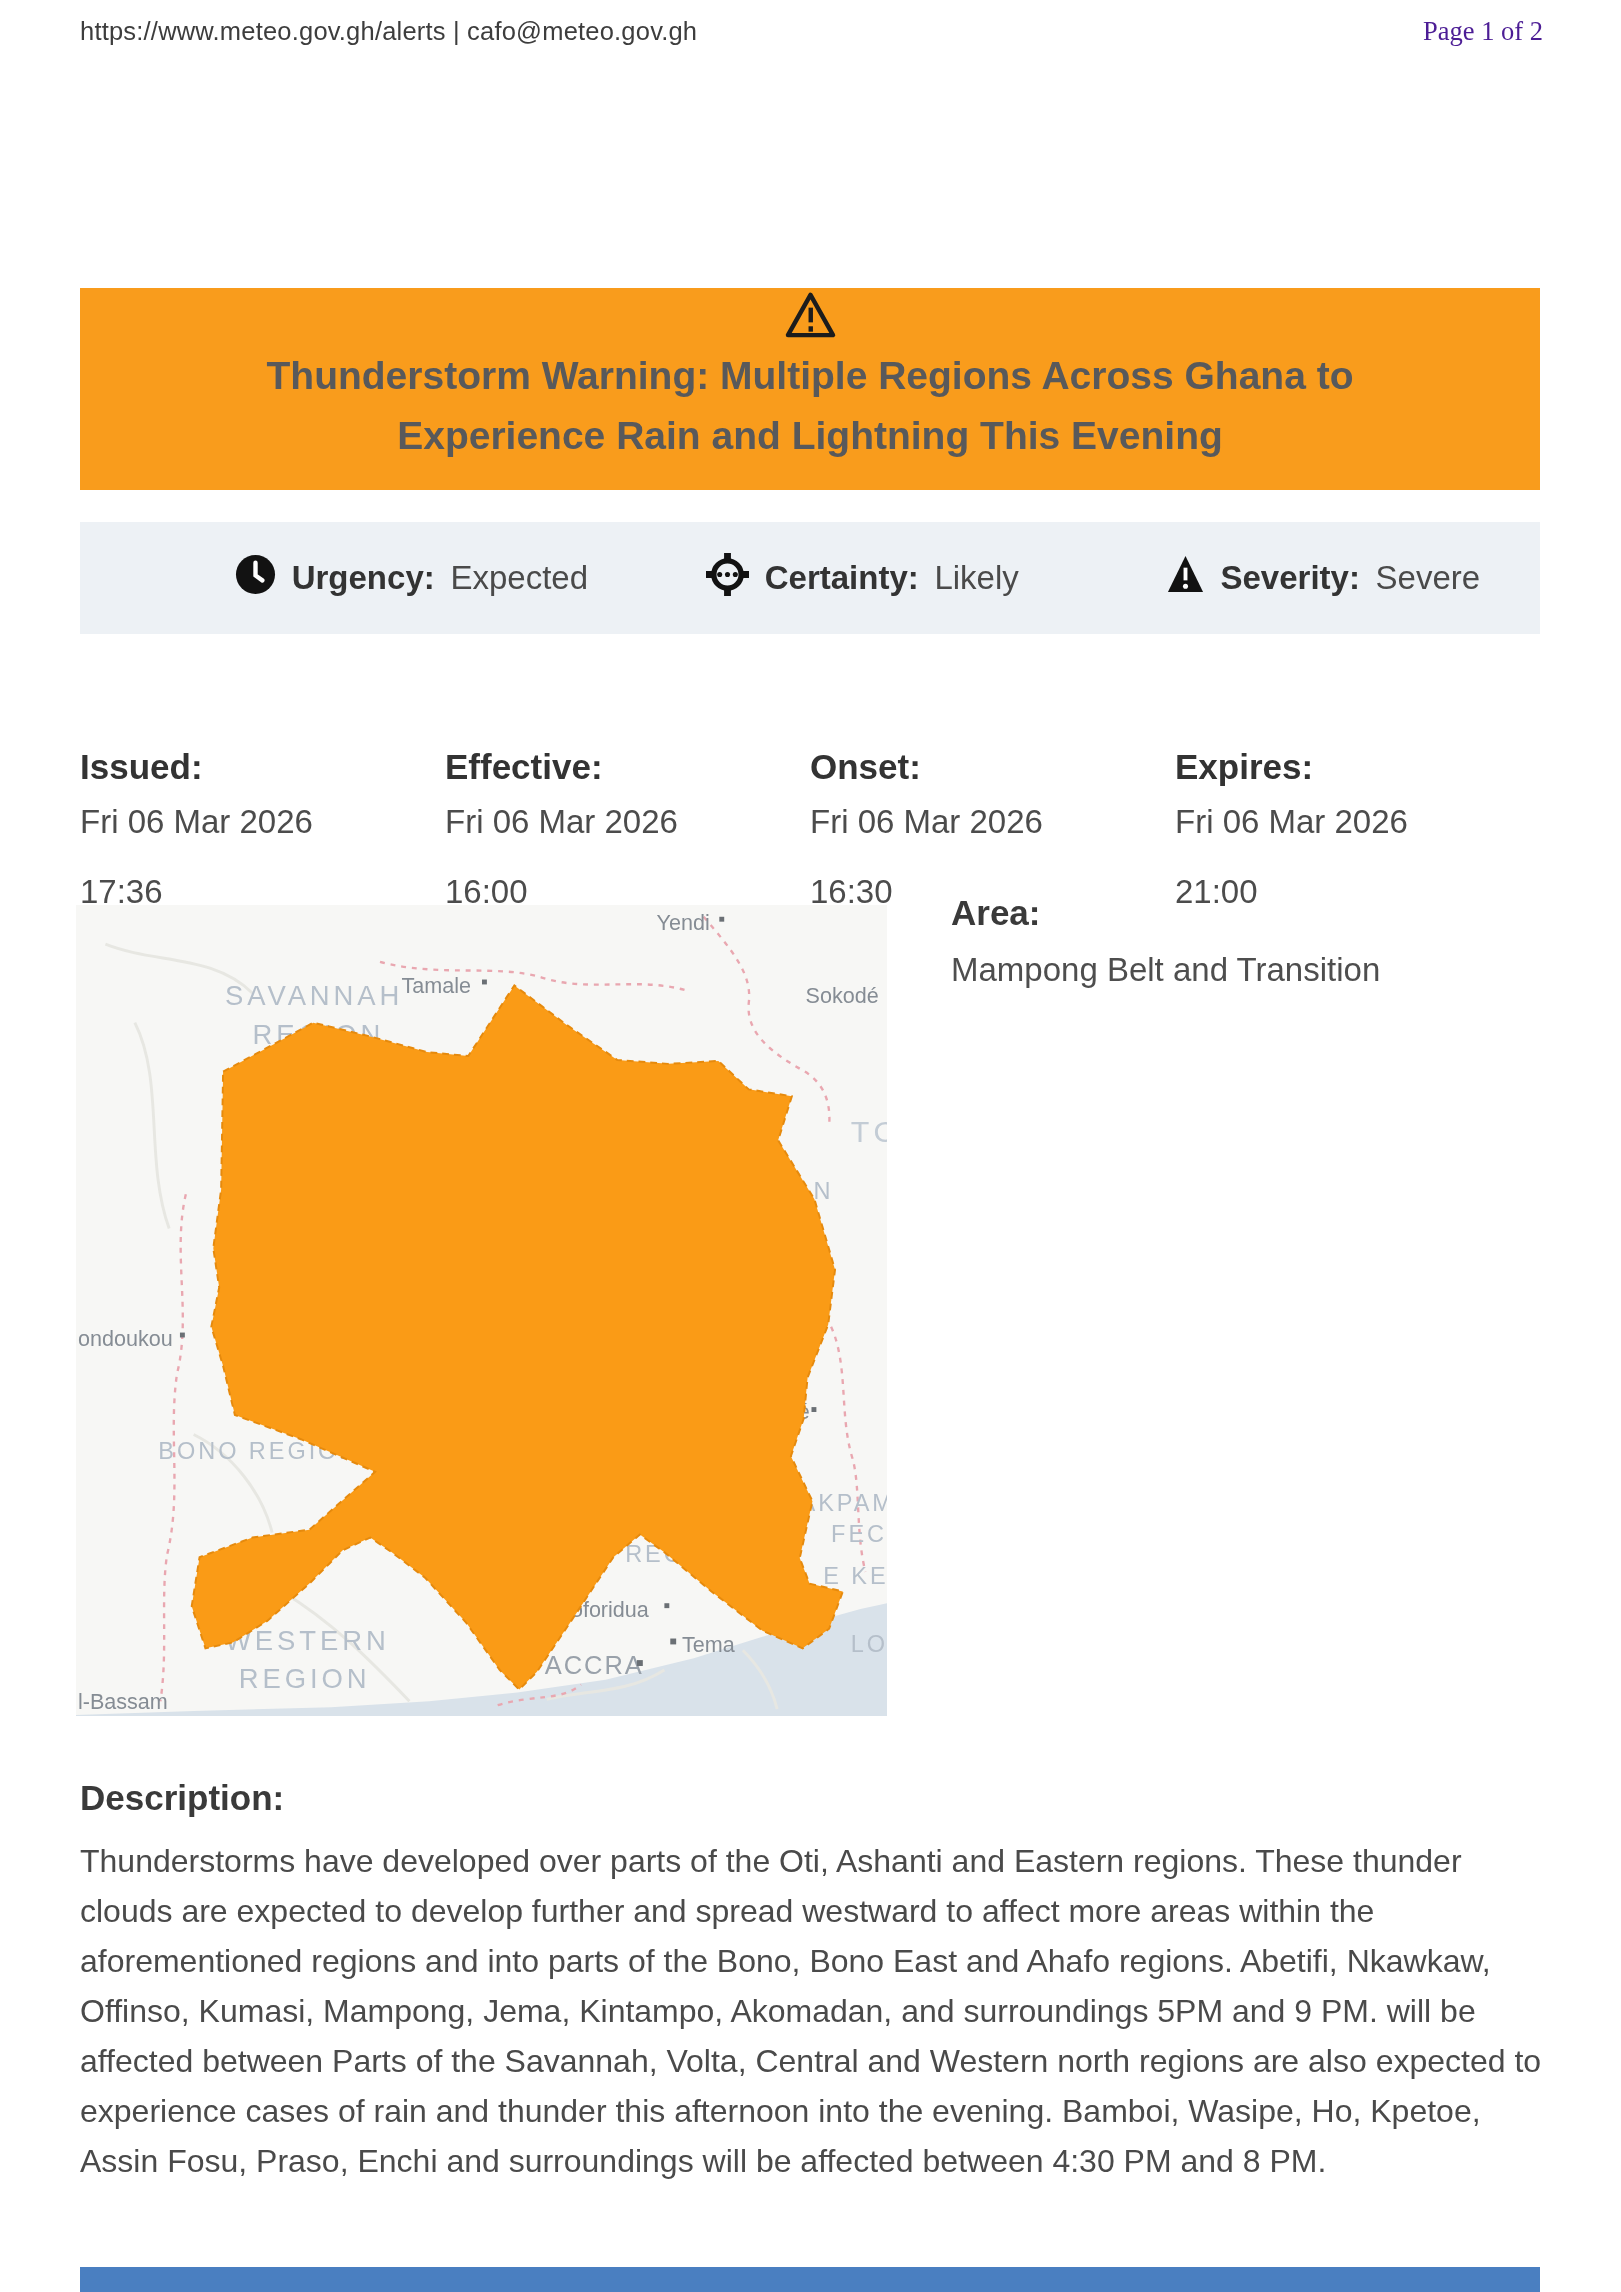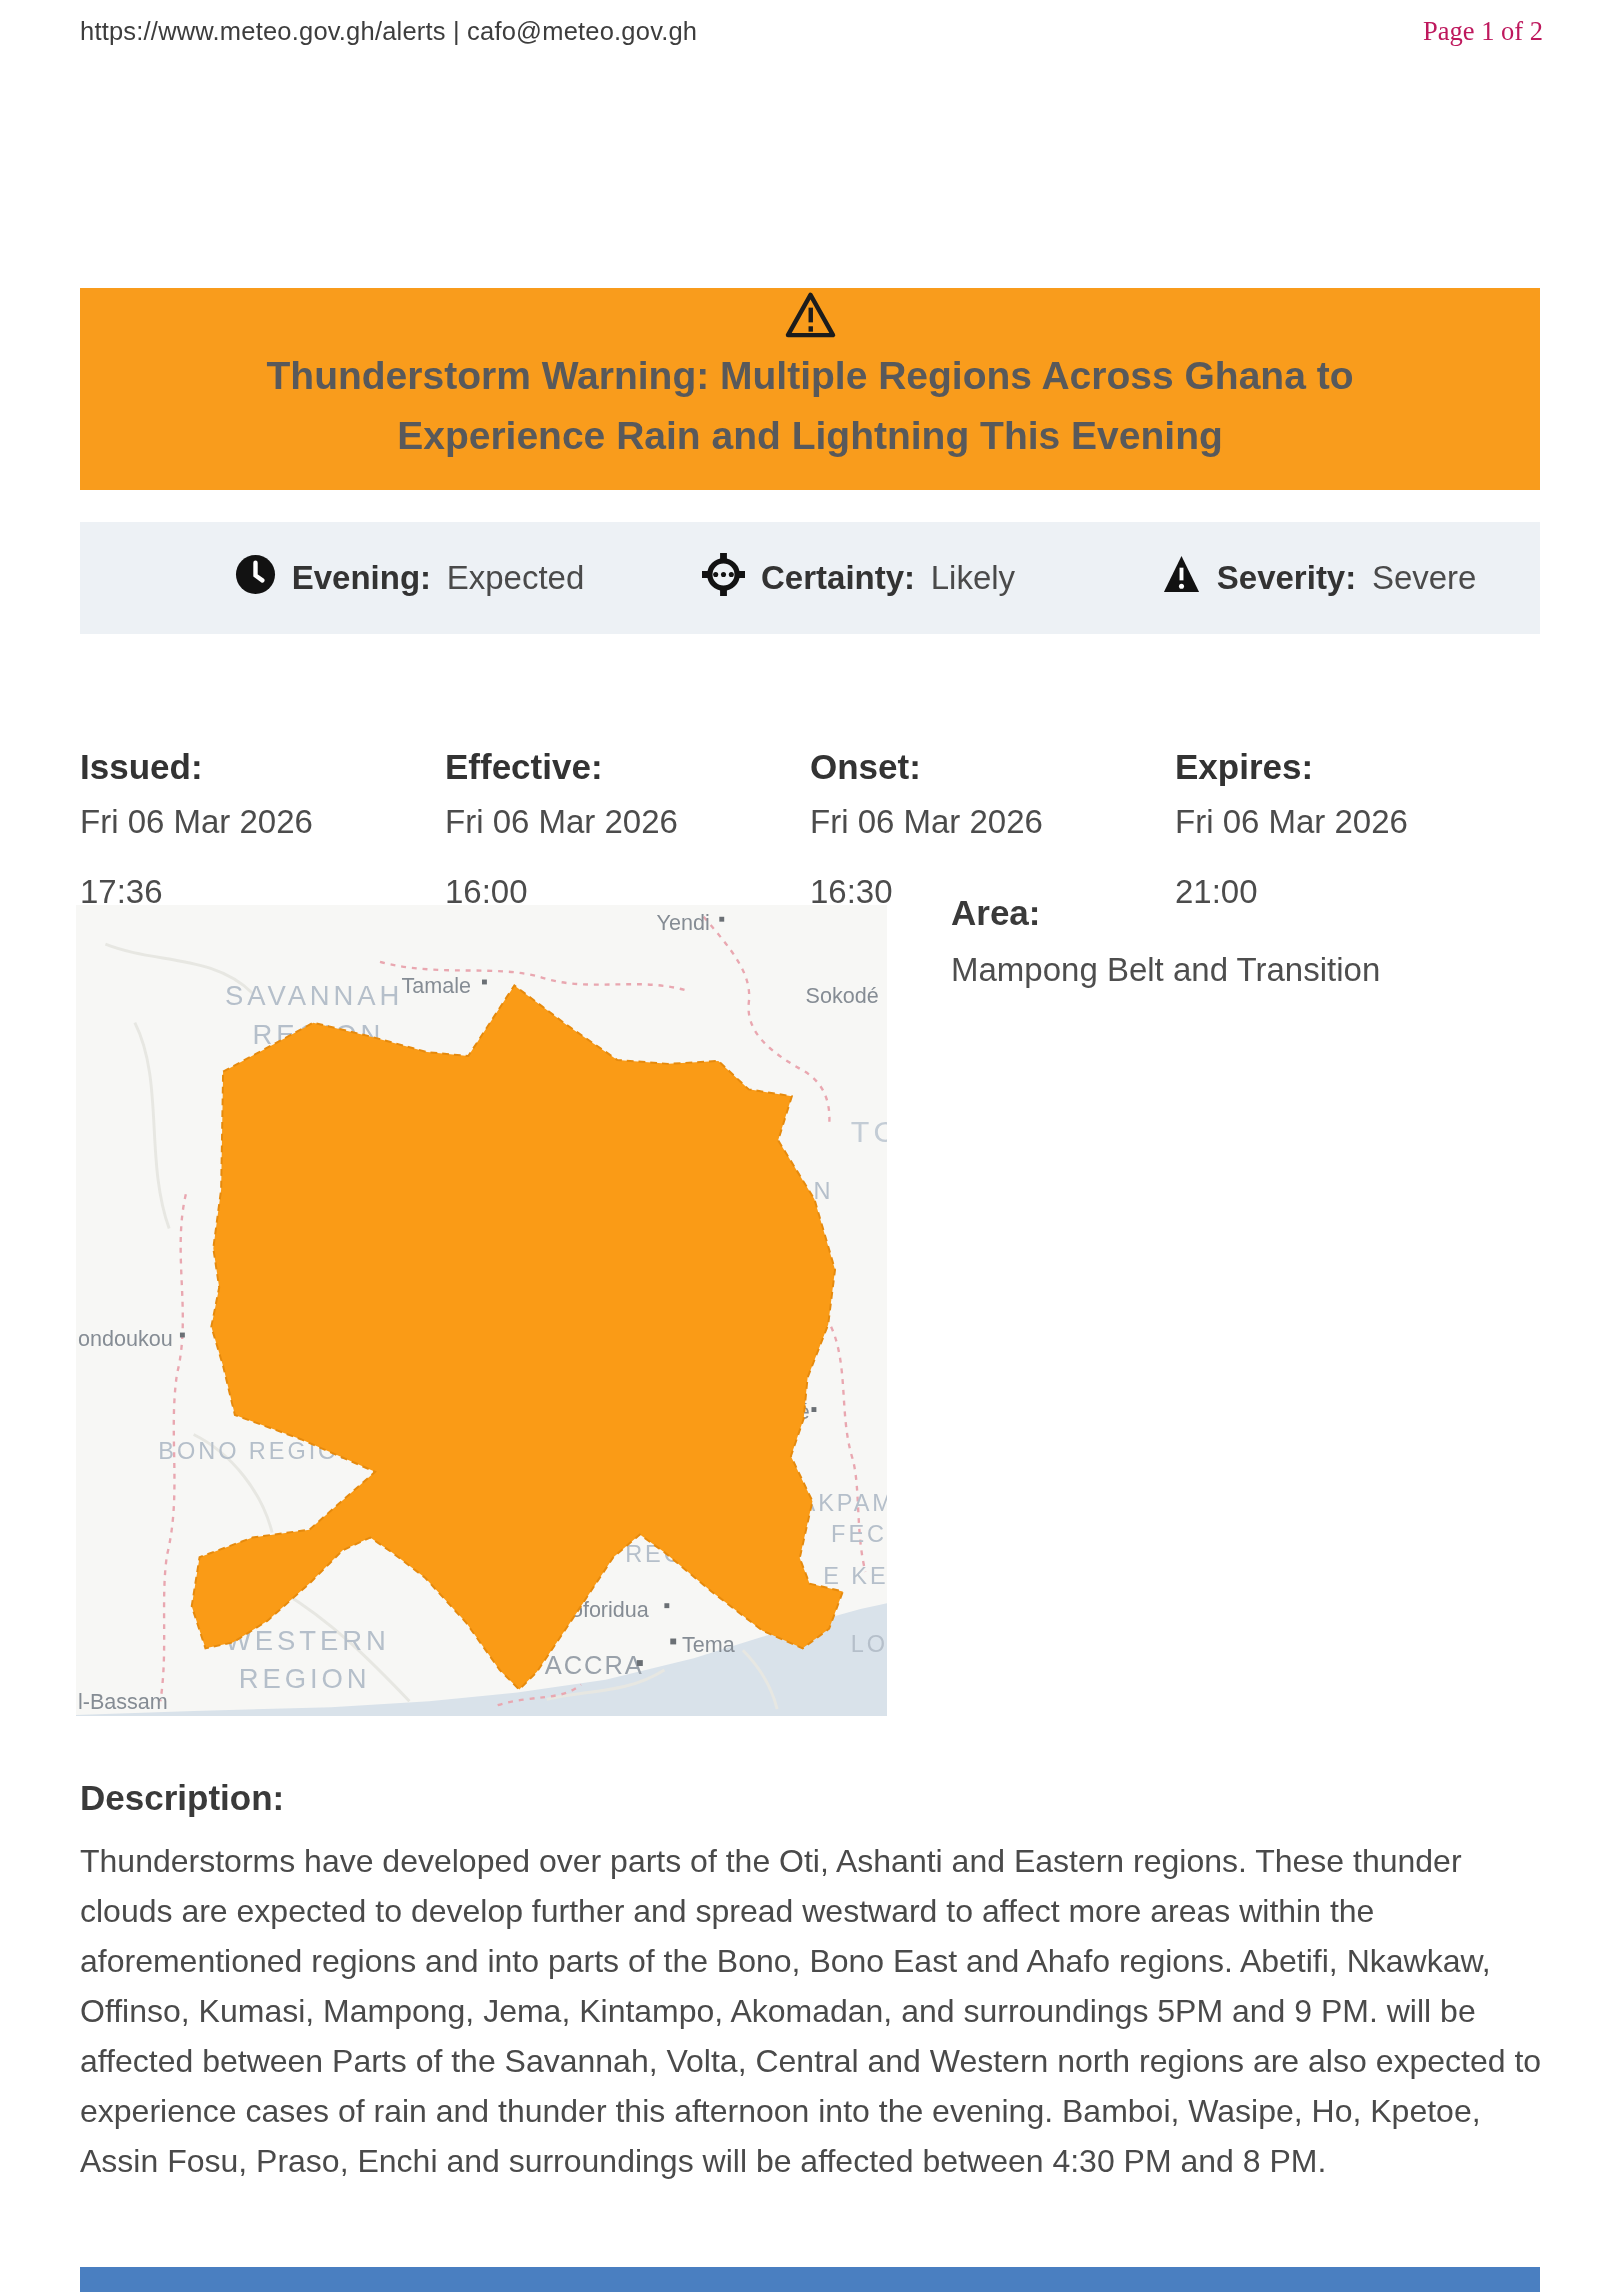--- a/index.html
+++ b/index.html
@@ -4,21 +4,21 @@
 <style>
   * { margin:0; padding:0; box-sizing:border-box; }
   html,body { width:1621px; height:2293px; background:#ffffff;
     font-family:"Liberation Sans", sans-serif; }
   .page { position:relative; width:1621px; height:2293px; overflow:hidden; }
 
   
   .print-header { position:absolute; top:15.7px; left:80px; right:78px;
     display:flex; justify-content:space-between; align-items:baseline; }
   .print-url { font-size:25.5px; color:#3d3d3d; letter-spacing:0.2px; }
-  .print-page { font-family:"Liberation Serif", serif; font-size:26.5px; color:#be185d; }
+  .print-page { font-family:"Liberation Serif", serif; font-size:26.5px; color:#4c1d95; }
 
   
   .banner { position:absolute; top:288px; left:80px; width:1460px; height:202px;
     background:#F99C1C; text-align:center; padding-top:1px; }
   .banner .warn-ico { display:inline-block; margin-top:2px; }
   .banner h1 { font-size:39px; line-height:60px; font-weight:bold; color:#58595B;
     padding:0 108px; margin-top:2px; }
 
   
   .metabar { position:absolute; top:522px; left:80px; width:1460px; height:112px;
@@ -82,21 +82,21 @@
   </div>
 
   <div class="metabar">
     <div class="meta-item mi-1">
       <span>
         <svg width="41" height="41" viewBox="0 0 42 42">
           <circle cx="21" cy="21" r="20" fill="#121212"></circle>
           <path d="M21 9 L21 22 L28 27" stroke="#fff" stroke-width="4.5" fill="none" stroke-linecap="round"></path>
         </svg>
       </span>
-      <span class="lab">Evening:</span>
+      <span class="lab">Urgency:</span>
       <span>Expected</span>
     </div>
     <div class="meta-item mi-3">
       <span>
         <svg width="43" height="43" viewBox="0 0 44 44">
           <circle cx="22" cy="22" r="14" fill="none" stroke="#121212" stroke-width="5.5"></circle>
           <path d="M22 0 L22 8 M22 36 L22 44 M0 22 L8 22 M36 22 L44 22" stroke="#121212" stroke-width="7"></path>
           <circle cx="14" cy="22" r="2.6" fill="#121212"></circle>
           <circle cx="22" cy="22" r="2.6" fill="#121212"></circle>
           <circle cx="30" cy="22" r="2.6" fill="#121212"></circle>

